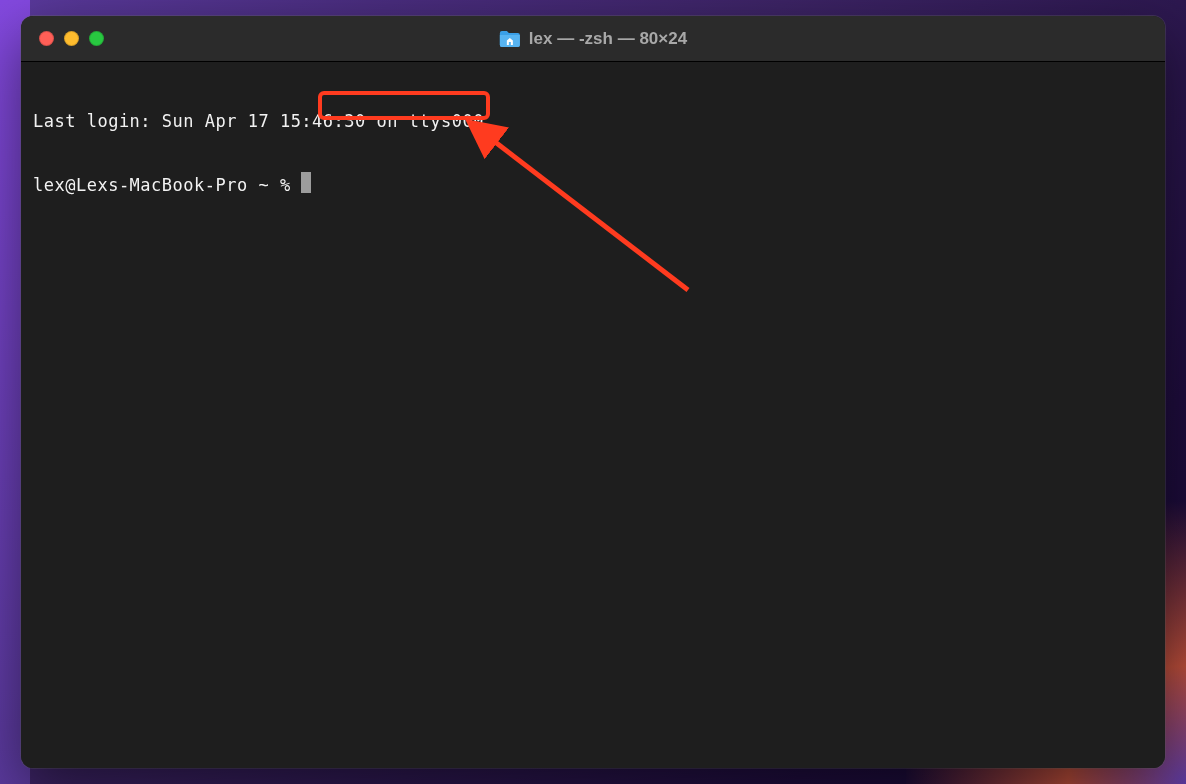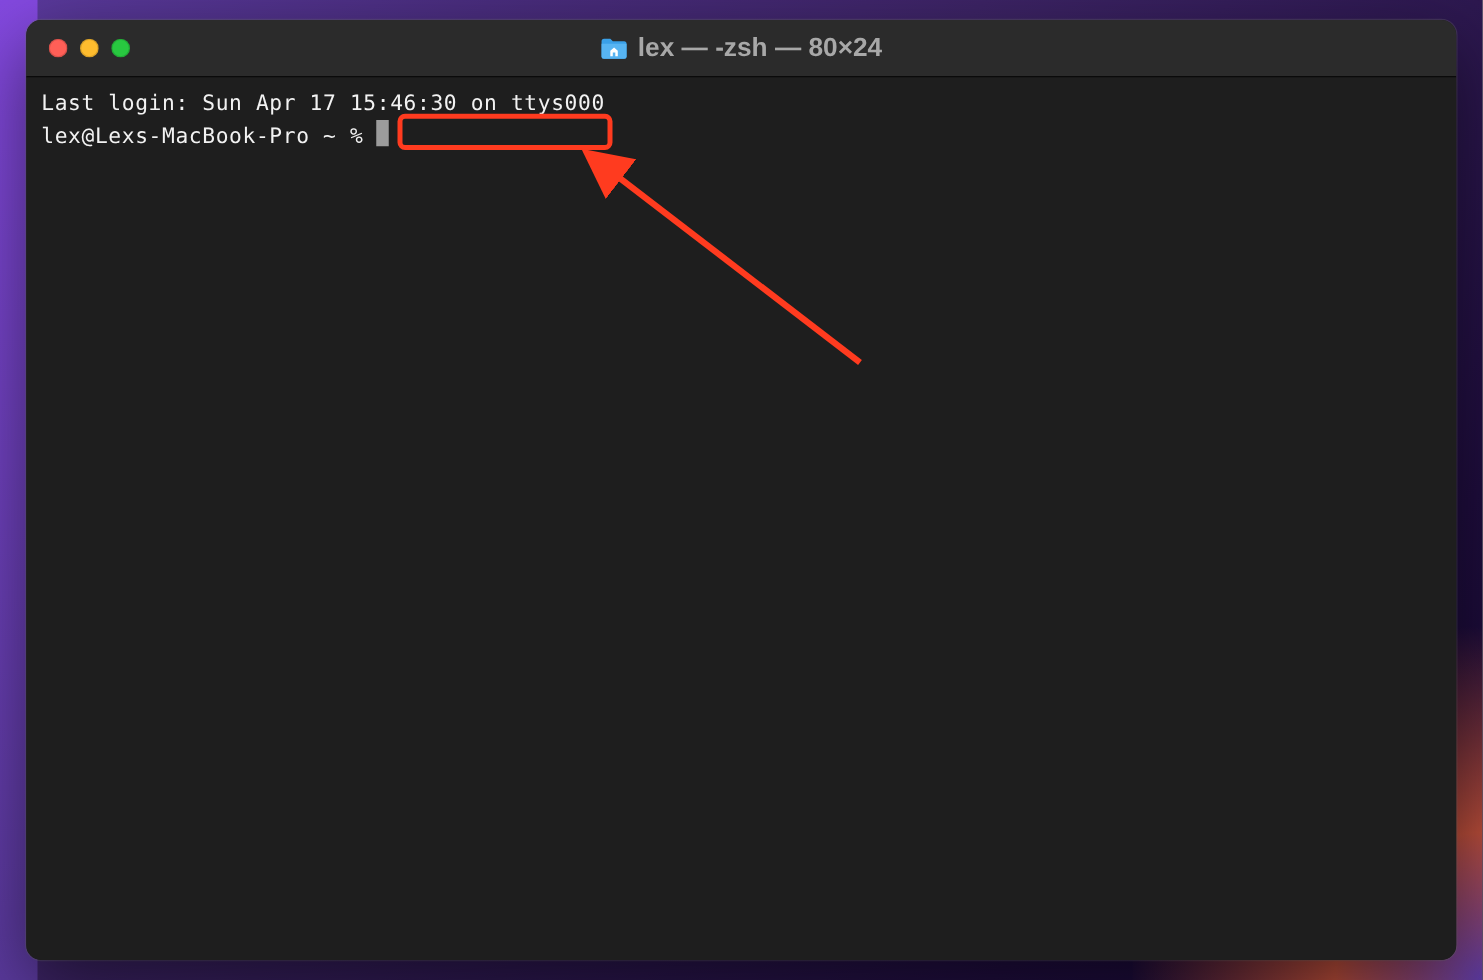--- a/index.html
+++ b/index.html
@@ -60,40 +60,40 @@
     .green { background: #28c840; border: 0.5px solid rgba(0,0,0,0.15); }
     .title-group {
       position: absolute;
       left: 50%;
       transform: translateX(-50%);
       display: flex;
       align-items: center;
       gap: 8px;
       color: #a8a8a8;
       font-family: -apple-system, BlinkMacSystemFont, 'Helvetica Neue', sans-serif;
-      font-size: 21px;
+      font-size: 17px;
       font-weight: 600;
     }
     .folder-icon {
       width: 22px; height: 18px;
       position: relative;
     }
     .folder-icon svg { display: block; }
     .terminal-body {
       flex: 1;
       background: #1e1e1e;
       padding: 8px 12px;
       color: #f2f2f2;
       font-size: 17px;
       line-height: 26px;
       letter-spacing: 0.5px;
       font-weight: 500;
       position: relative;
     }
-    .line { white-space: pre; }
+    .line { white-space: pre; margin-top: 38px; }
     .highlight-box {
       position: absolute;
       border: 4px solid #ff3b1f;
       border-radius: 6px;
       pointer-events: none;
     }
     .annotation-arrow {
       position: absolute;
       pointer-events: none;
     }

